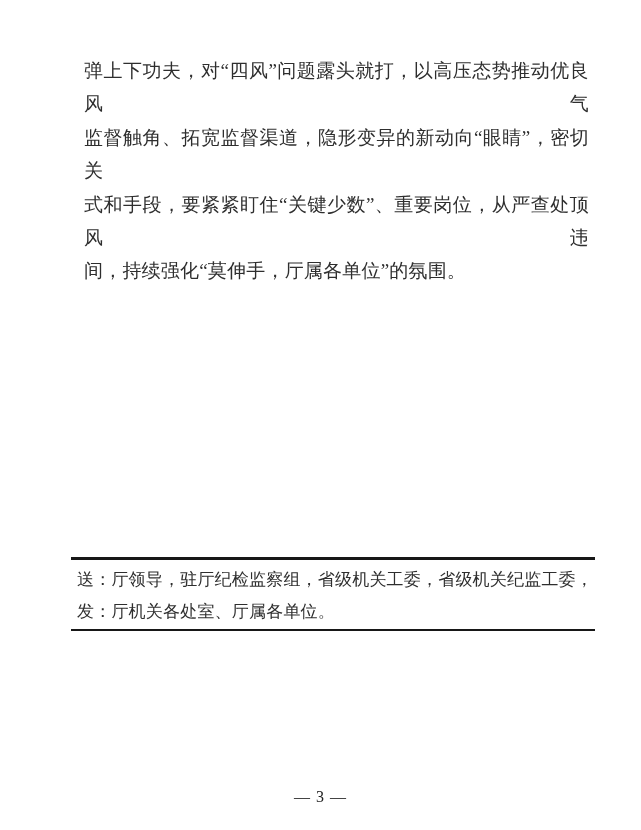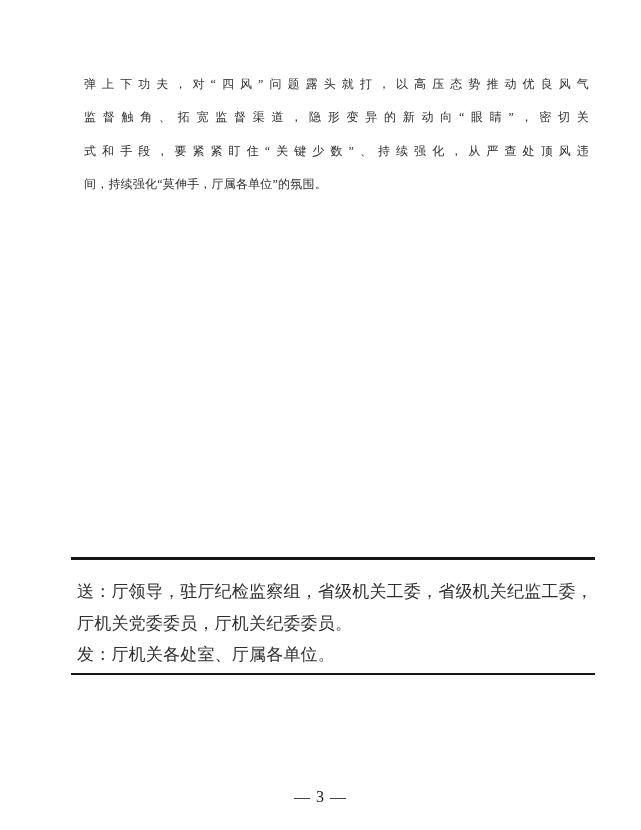--- a/index.html
+++ b/index.html
@@ -13,43 +13,43 @@
     height: 830px;
     background: #ffffff;
     overflow: hidden;
     font-family: "Liberation Serif", "DejaVu Serif", serif;
     color: #2e2e2e;
   }
   
   .body-text {
     position: absolute;
     left: 84px;
-    top: 68px;
+    top: 54px;
     width: 505px;
-    font-size: 12px;
+    font-size: 19px;
     line-height: 33.4px;
     letter-spacing: 0.2px;
   }
   .text-line {
     white-space: nowrap;
   }
   .text-line.justified {
     white-space: normal;
     text-align: justify;
     text-align-last: justify;
   }
   
   .distribution {
     position: absolute;
     left: 71px;
     top: 557px;
     width: 524px;
     border-top: 3px solid #171717;
     border-bottom: 2px solid #171717;
-    padding: 16px 0 2px 0;
+    padding: 4px 0 2px 0;
     box-sizing: border-box;
   }
   .dist-line {
     font-size: 17px;
     line-height: 31.5px;
     letter-spacing: 0.2px;
     padding-left: 6px;
     white-space: nowrap;
   }
   
@@ -66,25 +66,24 @@
   }
 </style>
 </head>
 <body>
 
 <div class="page">
 
   <div class="body-text">
     <div class="text-line justified">弹上下功夫，对“四风”问题露头就打，以高压态势推动优良风气</div>
     <div class="text-line justified">监督触角、拓宽监督渠道，隐形变异的新动向“眼睛”，密切关</div>
-    <div class="text-line justified">式和手段，要紧紧盯住“关键少数”、持续强化，从严查处顶风违</div>
+    <div class="text-line justified">式和手段，要紧紧盯住“关键少数”、重要岗位，从严查处顶风违</div>
     <div class="text-line">间，持续强化“莫伸手，厅属各单位”的氛围。</div>
   </div>
 
   <div class="distribution">
     <div class="dist-line">送：厅领导，驻厅纪检监察组，省级机关工委，省级机关纪监工委，</div>
-    <div class="dist-line">厅机关党委委员，厅机关纪委委员。</div>
     <div class="dist-line">发：厅机关各处室、厅属各单位。</div>
   </div>
 
   <div class="page-footer">— 3 —</div>
 
 </div>
 
 </body></html>

